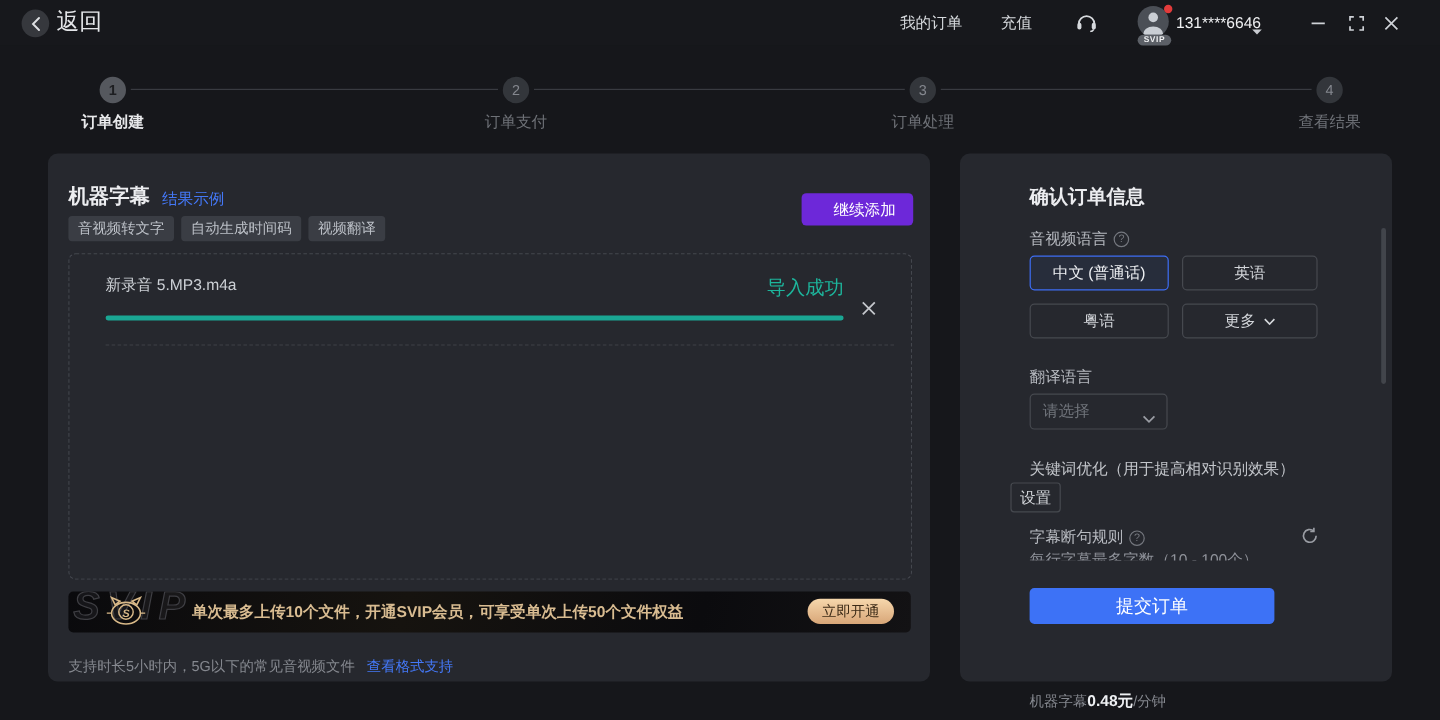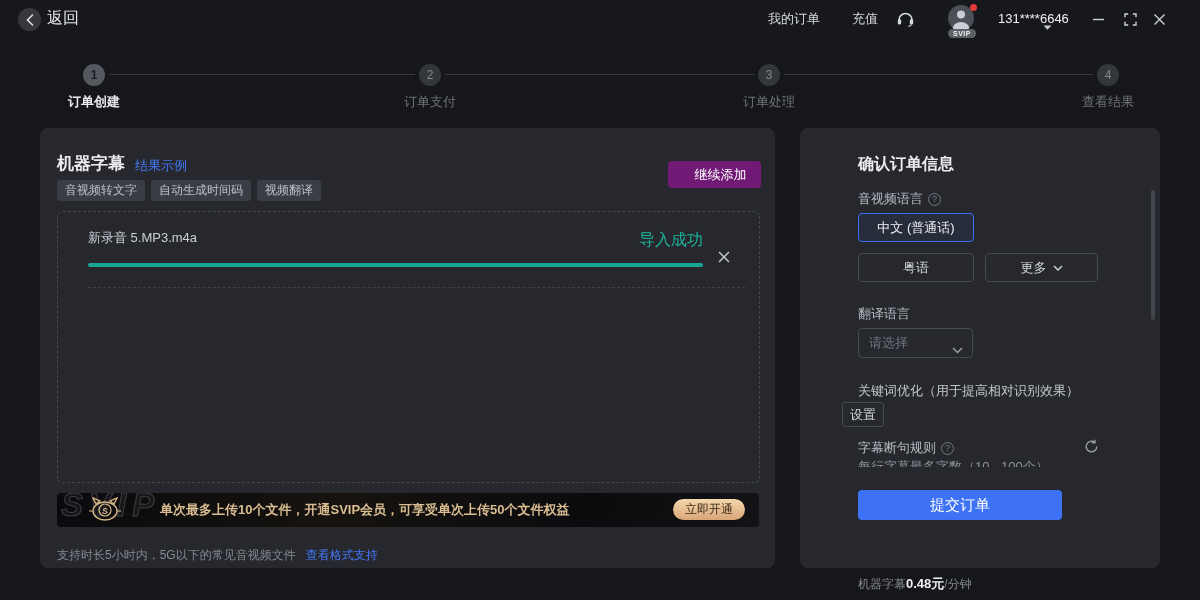--- a/index.html
+++ b/index.html
@@ -9,22 +9,22 @@
     font-family:"Liberation Sans","DejaVu Sans",sans-serif;
     color:#e9ebee;
     position:relative;
   }
   .abs { position:absolute; }
 
   
   .titlebar { position:absolute; left:0; top:0; width:1200px; height:38px; background:#17181c; }
   .back-circle { position:absolute; left:18px; top:8px; width:23px; height:23px; border-radius:50%;
     background:#36383d; display:flex; align-items:center; justify-content:center; cursor:pointer; }
-  .back-label { position:absolute; left:47px; top:0; height:38px; line-height:38px; font-size:16px; color:#e4e6e9;font-family:Liberation Mono, monospace; }
-  .tb-item { position:absolute; top:0; height:38px; line-height:38px; font-size:13px; color:#d6d9dd; cursor:pointer;margin-left:18px; }
+  .back-label { position:absolute; left:47px; top:0; height:38px; line-height:38px; font-size:19px; color:#e4e6e9; }
+  .tb-item { position:absolute; top:0; height:38px; line-height:38px; font-size:13px; color:#d6d9dd; cursor:pointer; }
   .win-btn { position:absolute; top:7px; width:24px; height:24px; display:flex; align-items:center; justify-content:center; cursor:pointer; }
   .avatar-wrap { position:absolute; left:948px; top:5px; width:28px; height:30px; cursor:pointer; }
   .avatar { width:26px; height:26px; border-radius:50%; background:#4b4f56; position:relative; overflow:hidden; }
   .red-dot { position:absolute; right:-1px; top:-1px; width:7px; height:7px; border-radius:50%; background:#e23b3b; }
   .svip-pill { position:absolute; left:50%; transform:translateX(-50%); bottom:-3px; background:#5c6067;
     border-radius:7px; font-size:7px; font-weight:bold; color:#f0f1f3; padding:1px 5px; letter-spacing:.5px; }
 
   
   .stepper { position:absolute; left:0; top:38px; width:1200px; height:90px; }
   .step-line { position:absolute; top:36px; height:1px; background:#393b41; }
@@ -34,21 +34,21 @@
   .step-label { position:absolute; top:55px; width:140px; text-align:center; font-size:13px; color:#6e7177; transform:translateX(-50%); }
   .step-label.active { color:#e8e9eb; font-weight:bold; }
 
   
   .main-panel { position:absolute; left:40px; top:128px; width:735px; height:440px; background:#26282e; border-radius:8px; }
   .order-panel { position:absolute; left:800px; top:128px; width:360px; height:440px; background:#26282e; border-radius:8px; }
 
   
   .mp-title { position:absolute; left:17px; top:24px; font-size:17px; font-weight:bold; color:#ecedf0; }
   .mp-example { position:absolute; left:95px; top:29px; font-size:13px; color:#4478f7; cursor:pointer;text-align:right; }
-  .mp-add-btn { position:absolute; right:14px; top:33px; width:93px; height:27px; background:#701a75; border:none;
+  .mp-add-btn { position:absolute; right:14px; top:33px; width:93px; height:27px; background:#6d28d9; border:none;
     border-radius:4px; color:#fff; font-size:13px; cursor:pointer; font-family:inherit;padding-left:12px; }
   .tag-row { position:absolute; left:17px; top:52px; display:flex; gap:6px; }
   .tag { background:#3a3d44; color:#bcc0c7; font-size:12px; padding:2px 8px; border-radius:3px; }
 
   .file-box { position:absolute; left:17px; top:83px; width:703px; height:272px; border:1px dashed #44474e; border-radius:6px; }
   .file-row { position:absolute; left:30px; right:14px; top:0; height:76px; border-bottom:1px dashed #3e4147; }
   .file-name { position:absolute; left:0; top:17px; font-size:13px; color:#ccd0d5; }
   .file-status { position:absolute; right:42px; top:18px; font-size:16px; color:#1db59c; }
   .file-progress { position:absolute; left:0; right:42px; top:51px; height:4px; border-radius:2px; background:#1aa693; }
   .file-close { position:absolute; right:14px; top:38px; width:14px; height:14px; cursor:pointer; }
@@ -208,20 +208,21 @@
 
 <aside class="order-panel">
   <h2 class="op-title">确认订单信息</h2>
 
   <div class="op-label" style="left:58px; top:62px;">
     <span>音视频语言</span>
     <span class="info-icon">?</span>
   </div>
 
   <button class="lang-btn selected" style="left:58px; top:85px; width:116px;">中文 (普通话)</button>
+  <button class="lang-btn" style="left:185px; top:85px; width:113px;">英语</button>
   <button class="lang-btn" style="left:58px; top:125px; width:116px;">粤语</button>
   <button class="lang-btn" style="left:185px; top:125px; width:113px;">
     <span>更多</span>
     <svg width="10" height="6" viewBox="0 0 10 6">
       <path d="M1 1 L5 5 L9 1" fill="none" stroke="#d3d6da" stroke-width="1.4"></path>
     </svg>
   </button>
 
   <div class="op-label" style="left:58px; top:177px;">
     <span>翻译语言</span>

